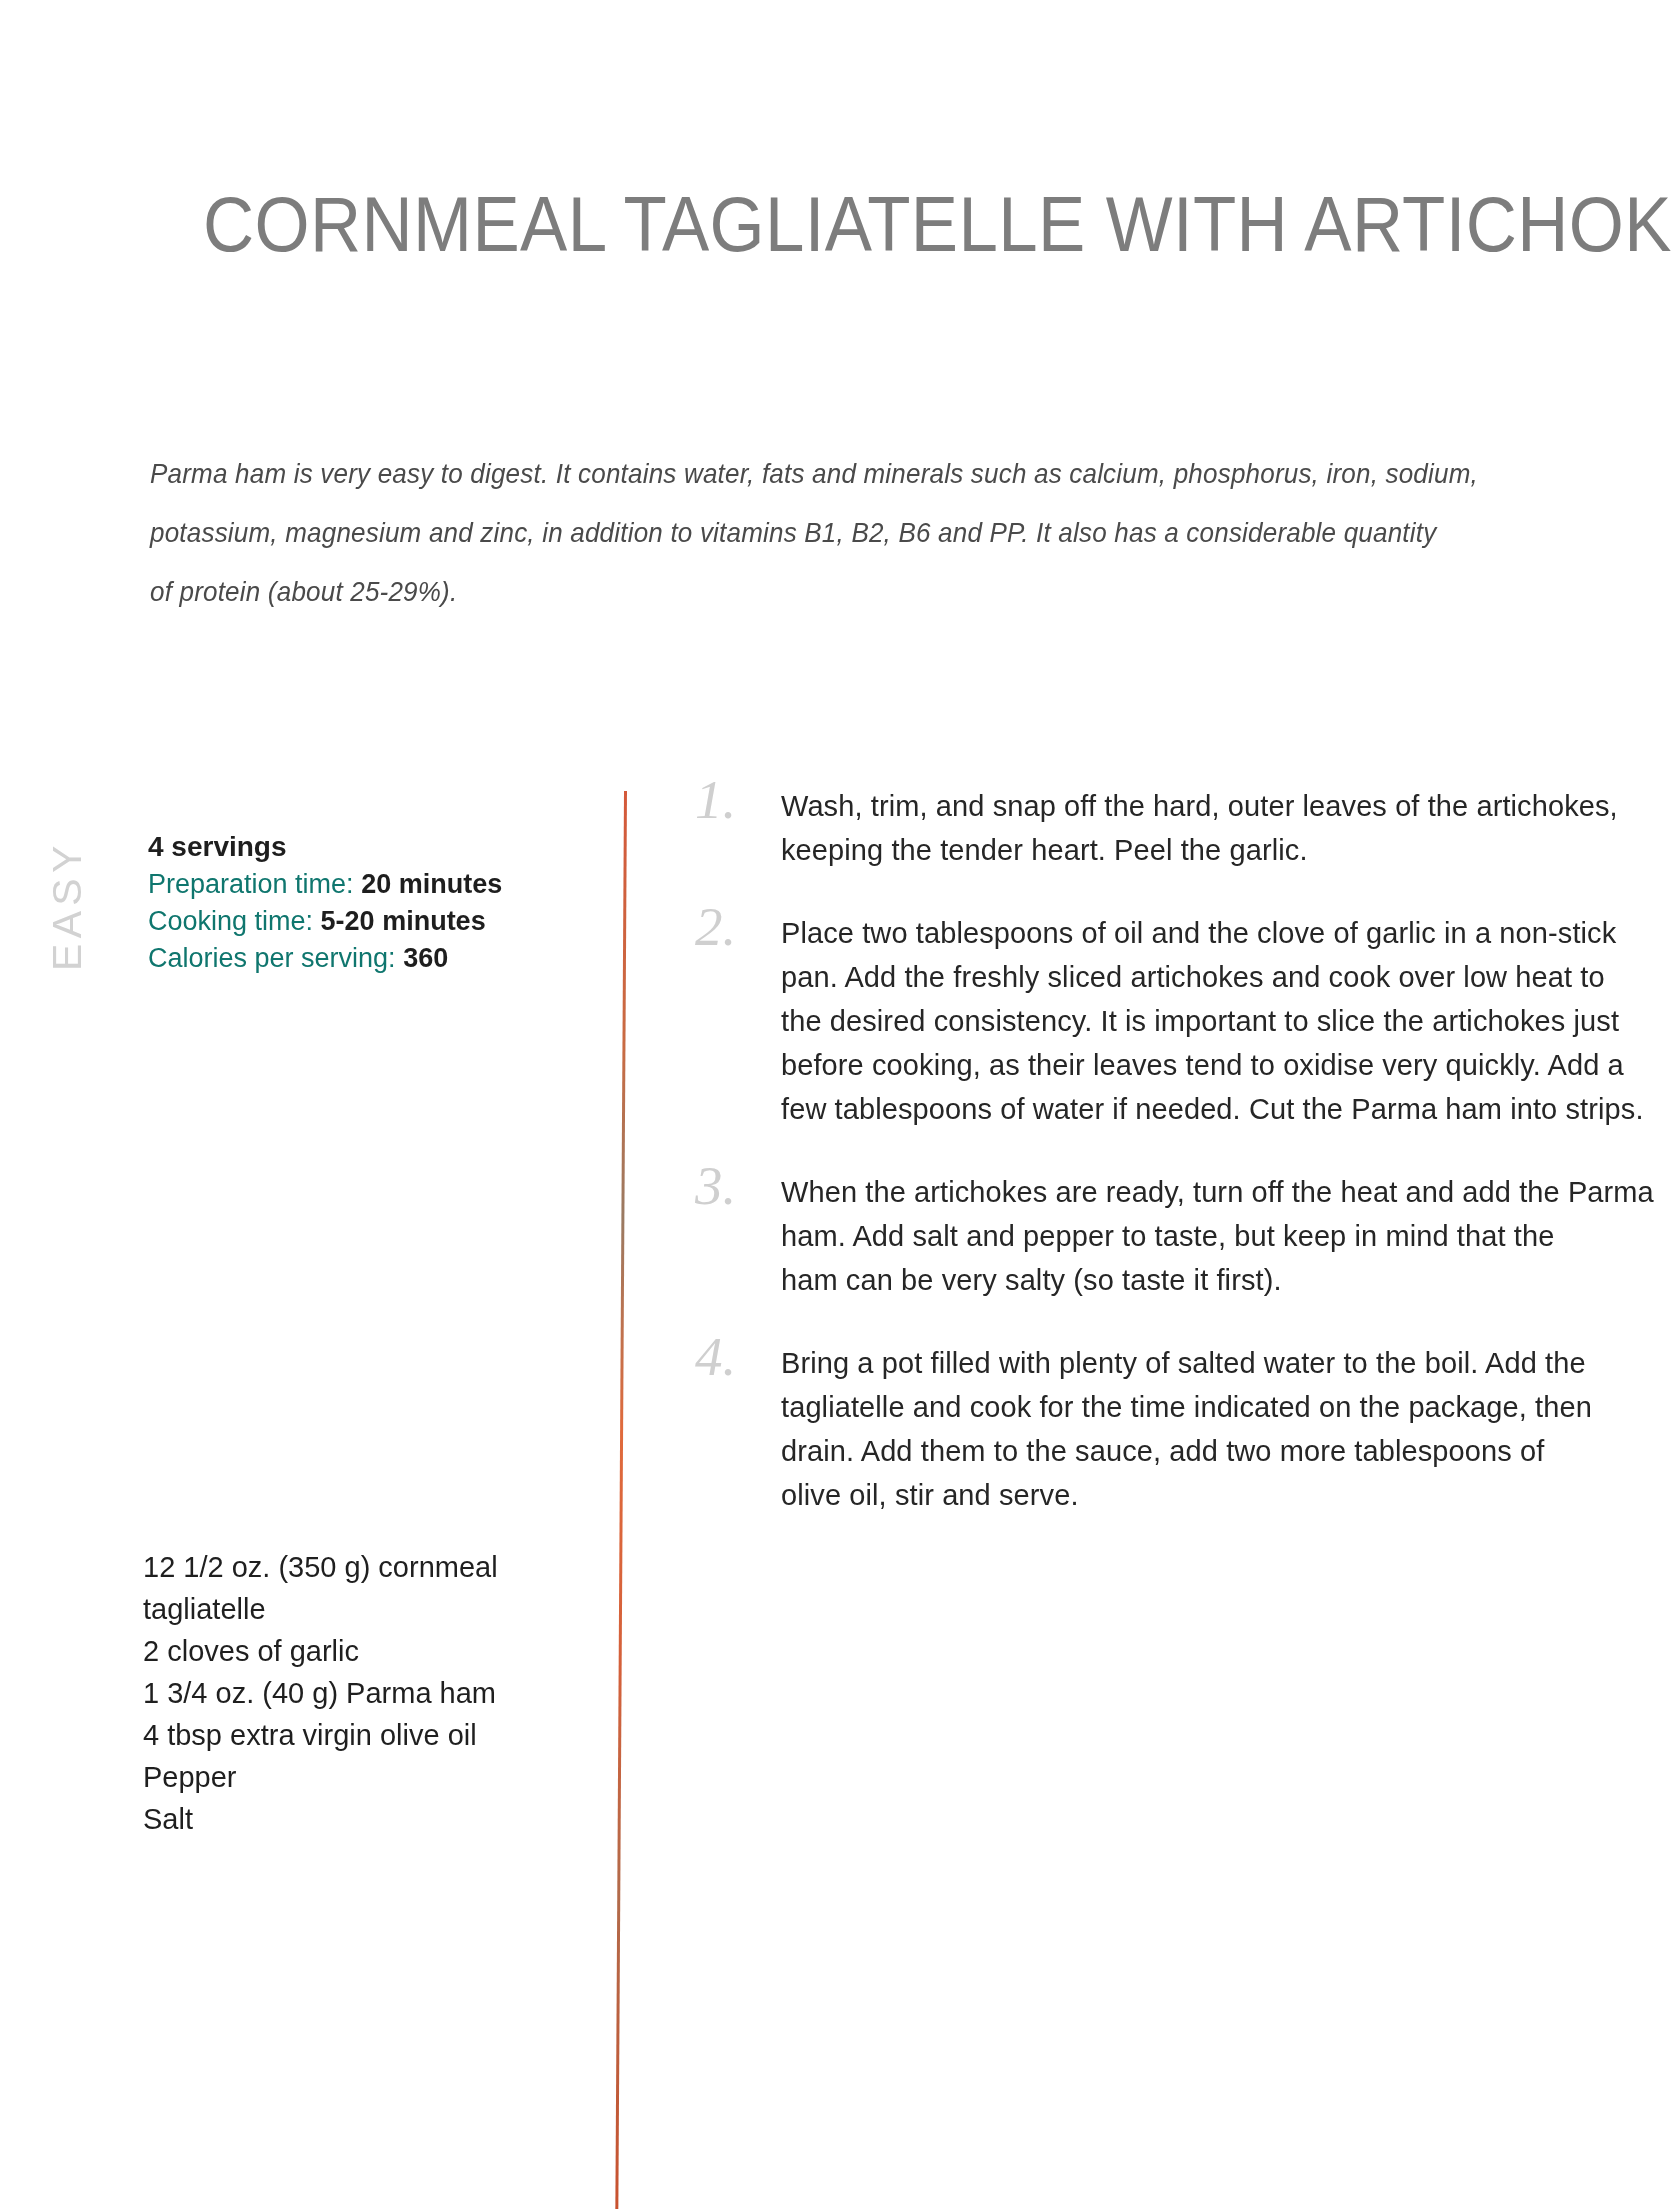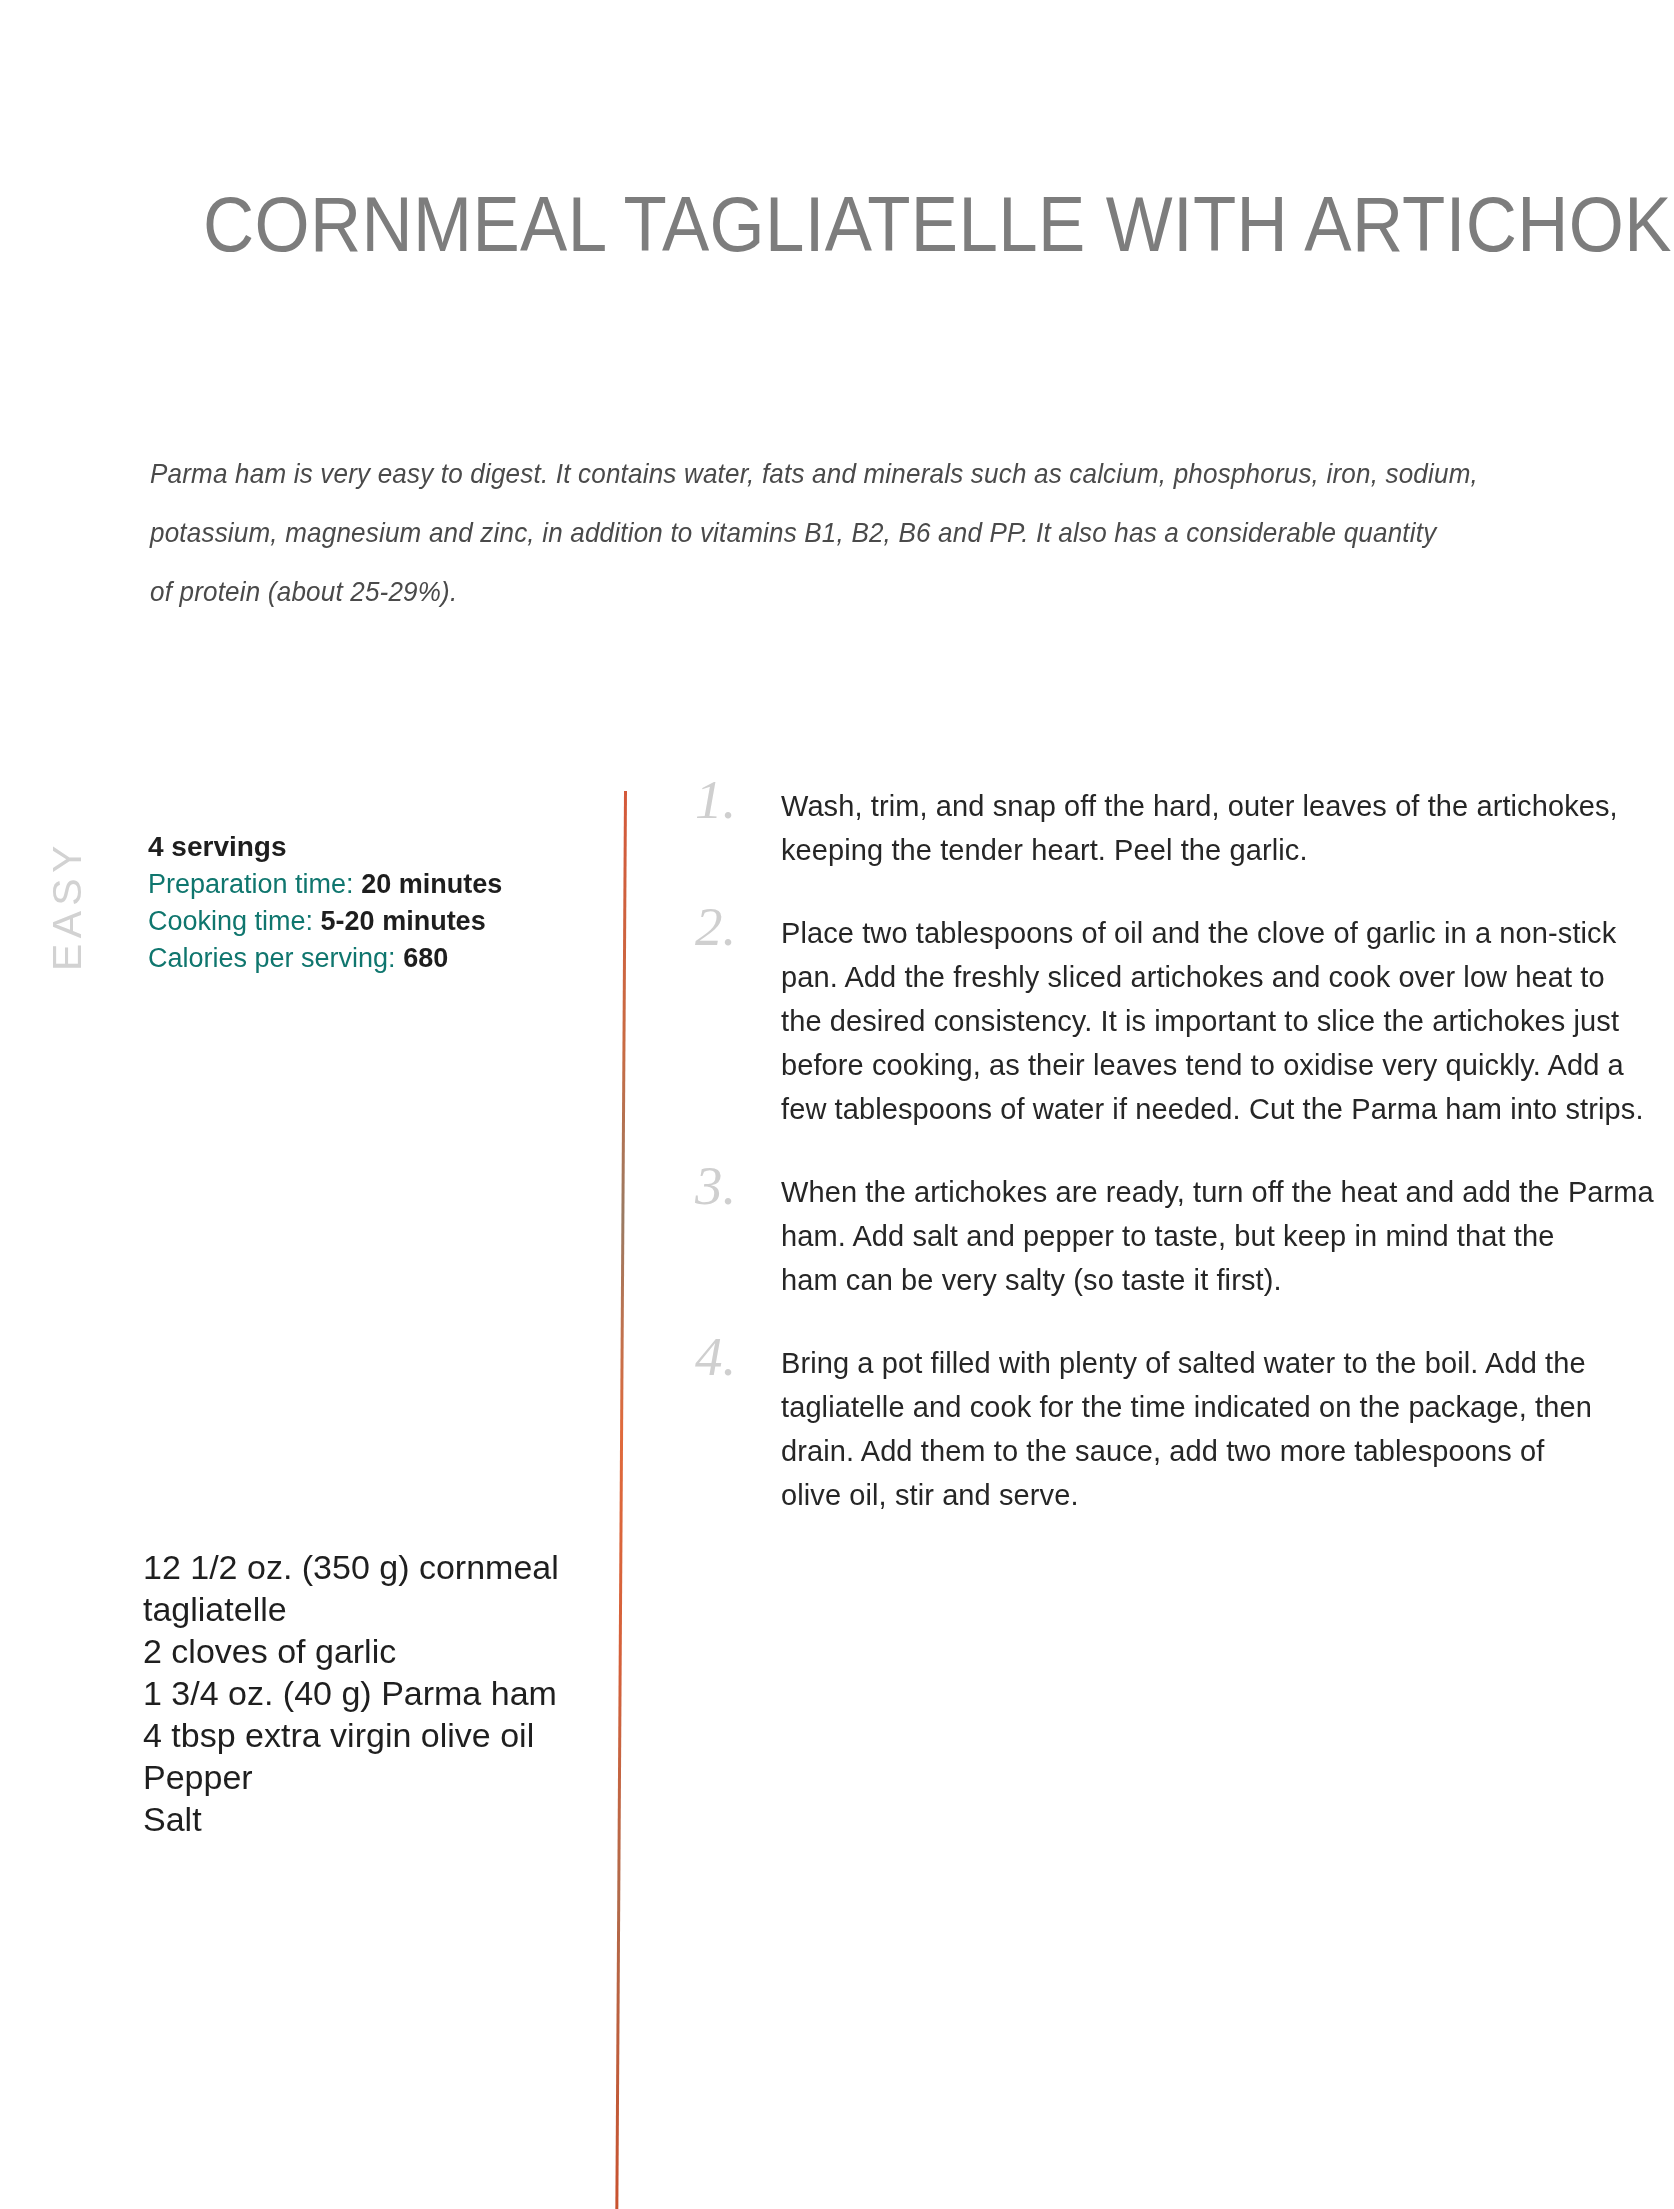--- a/index.html
+++ b/index.html
@@ -89,21 +89,21 @@
   .meta .label { color: #0f766e; }
   .meta .value { font-weight: bold; color: #1e1e1e; font-size: 27px; }
   .meta .servings { font-weight: bold; color: #1e1e1e; font-size: 28px; }
 
   
   .ingredients {
     position: absolute;
     left: 143px;
     top: 1546px;
     width: 463px;
-    font-size: 34px;
+    font-size: 29px;
     line-height: 42px;
     color: #1f1f1f;
     font-family: "Liberation Sans Narrow", "Liberation Sans", sans-serif;
   }
   .ingredients .ing { display: block; }
 
   
   .divider {
     position: absolute;
     left: 624px;
@@ -174,21 +174,21 @@
     <span class="row">
       <span class="label">Preparation time:</span>
       <span class="value">20 minutes</span>
     </span>
     <span class="row">
       <span class="label">Cooking time:</span>
       <span class="value">5-20 minutes</span>
     </span>
     <span class="row">
       <span class="label">Calories per serving:</span>
-      <span class="value">680</span>
+      <span class="value">360</span>
     </span>
   </div>
 
   <div class="ingredients">
     <span class="ing">12 1/2 oz. (350 g) cornmeal</span>
     <span class="ing">tagliatelle</span>
     <span class="ing">2 cloves of garlic</span>
     <span class="ing">1 3/4 oz. (40 g) Parma ham</span>
     <span class="ing">4 tbsp extra virgin olive oil</span>
     <span class="ing">Pepper</span>

